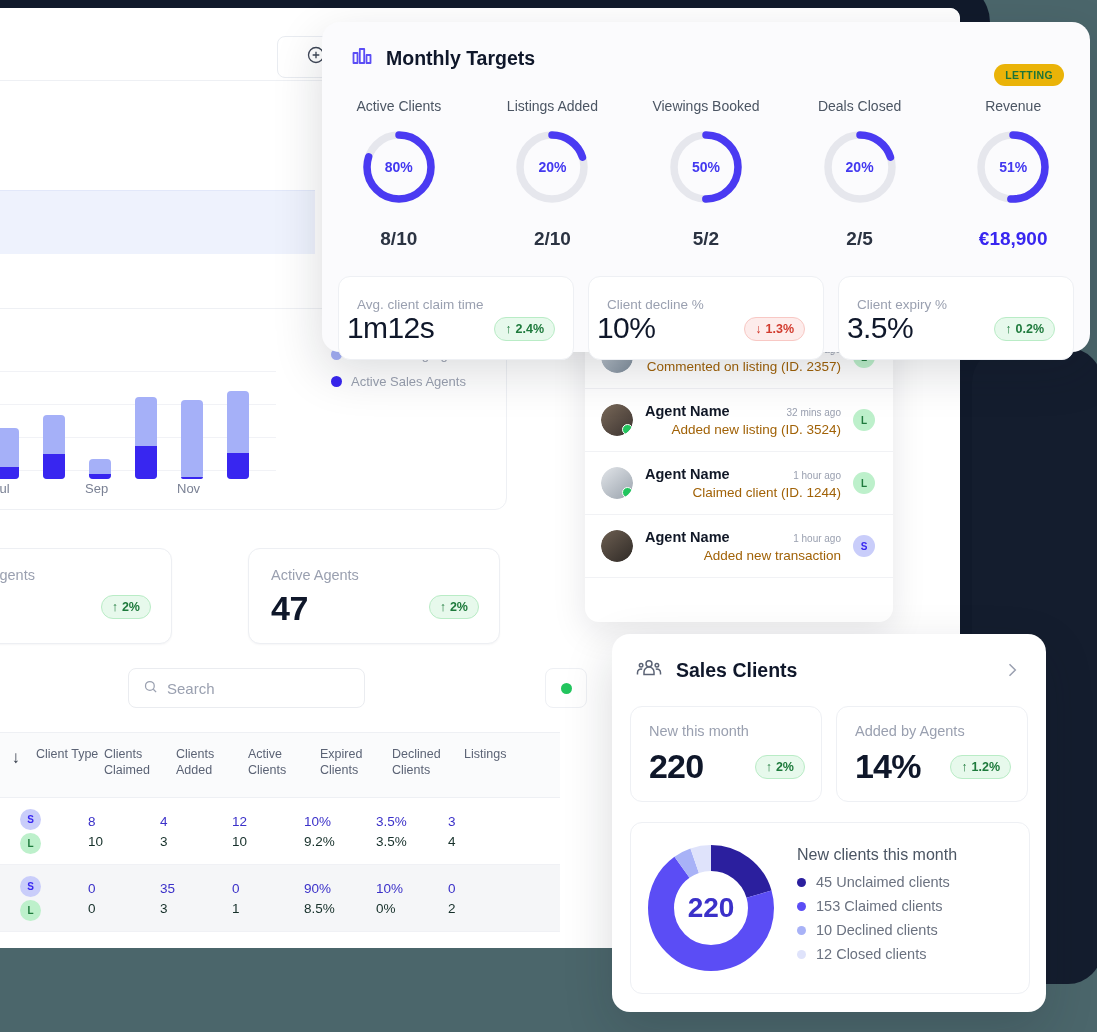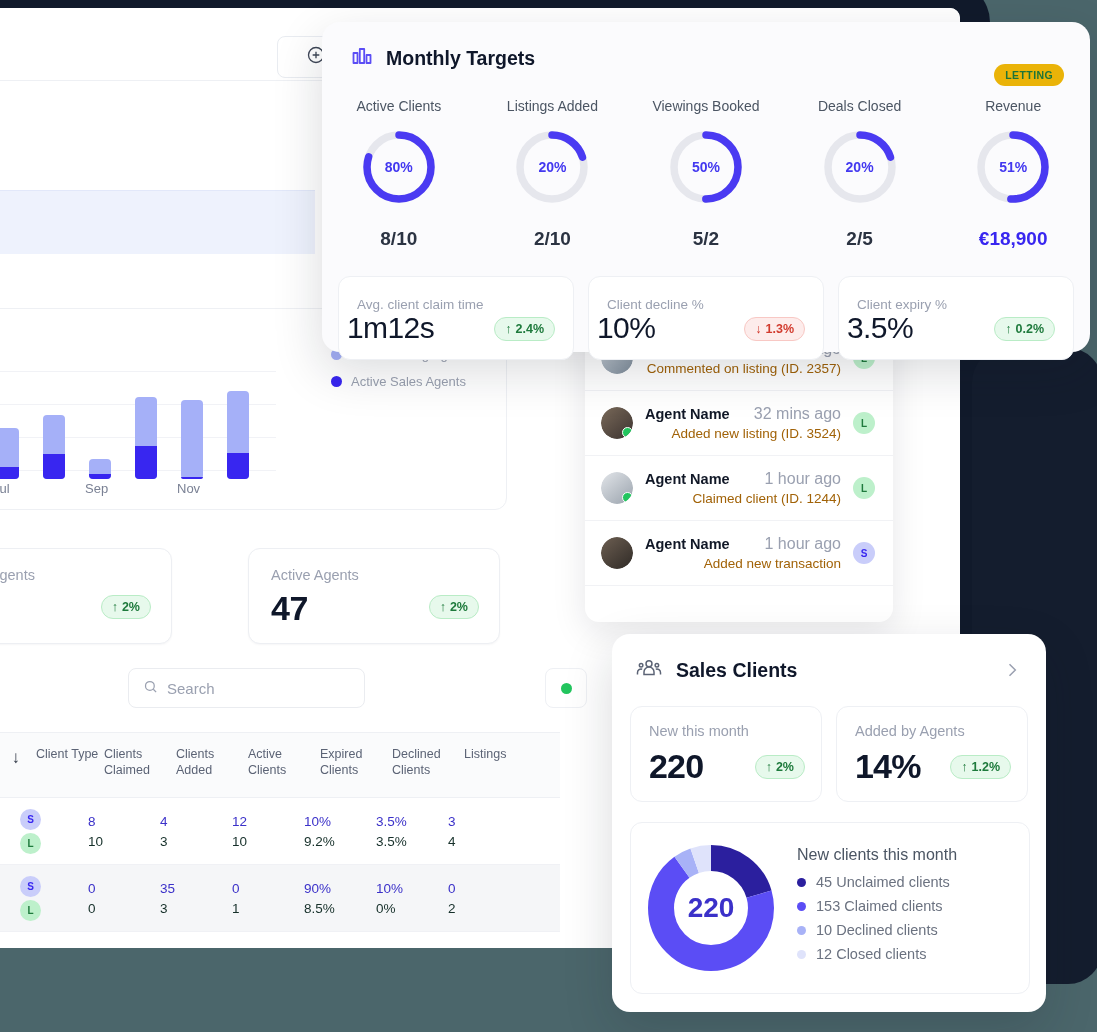--- a/index.html
+++ b/index.html
@@ -107,21 +107,21 @@
     position:absolute;left:585px;top:300px;width:308px;height:322px;
     background:#fff;border-radius:14px;box-shadow:0 10px 34px rgba(16,24,40,.10);overflow:hidden;
   }
   .act-row{display:flex;align-items:center;gap:12px;padding:14px 18px 14px 16px;border-bottom:1px solid #f1f2f5;}
   .avatar{position:relative;width:32px;height:32px;border-radius:50%;flex:0 0 32px;overflow:hidden;}
   .avatar .ring{position:absolute;inset:0;border-radius:50%;}
   .online{position:absolute;right:0;bottom:1px;width:9px;height:9px;border-radius:50%;background:#22c55e;border:1.5px solid #fff;}
   .act-main{flex:1;min-width:0;}
   .act-top{display:flex;align-items:baseline;justify-content:space-between;}
   .act-name{font-size:14.5px;font-weight:700;color:#111827;}
-  .act-time{font-size:16px;color:#9aa0b0;white-space:nowrap;margin-left:8px;}
+  .act-time{font-size:10px;color:#9aa0b0;white-space:nowrap;margin-left:8px;}
   .act-desc{font-size:13.5px;color:#a16207;margin-top:3px;text-align:right;}
   .act-tag{width:22px;height:22px;border-radius:50%;display:flex;align-items:center;justify-content:center;font-size:10px;font-weight:700;flex:0 0 22px;}
   .tag-l{background:#bdf0cb;color:#1f7a3d;}
   .tag-s{background:#c9cdfa;color:#3826f0;}
 
   
   .targets{
     position:absolute;left:322px;top:22px;width:768px;height:330px;
     background:#fbfbfd;border-radius:18px;box-shadow:0 18px 50px rgba(16,24,40,.16);
   }

